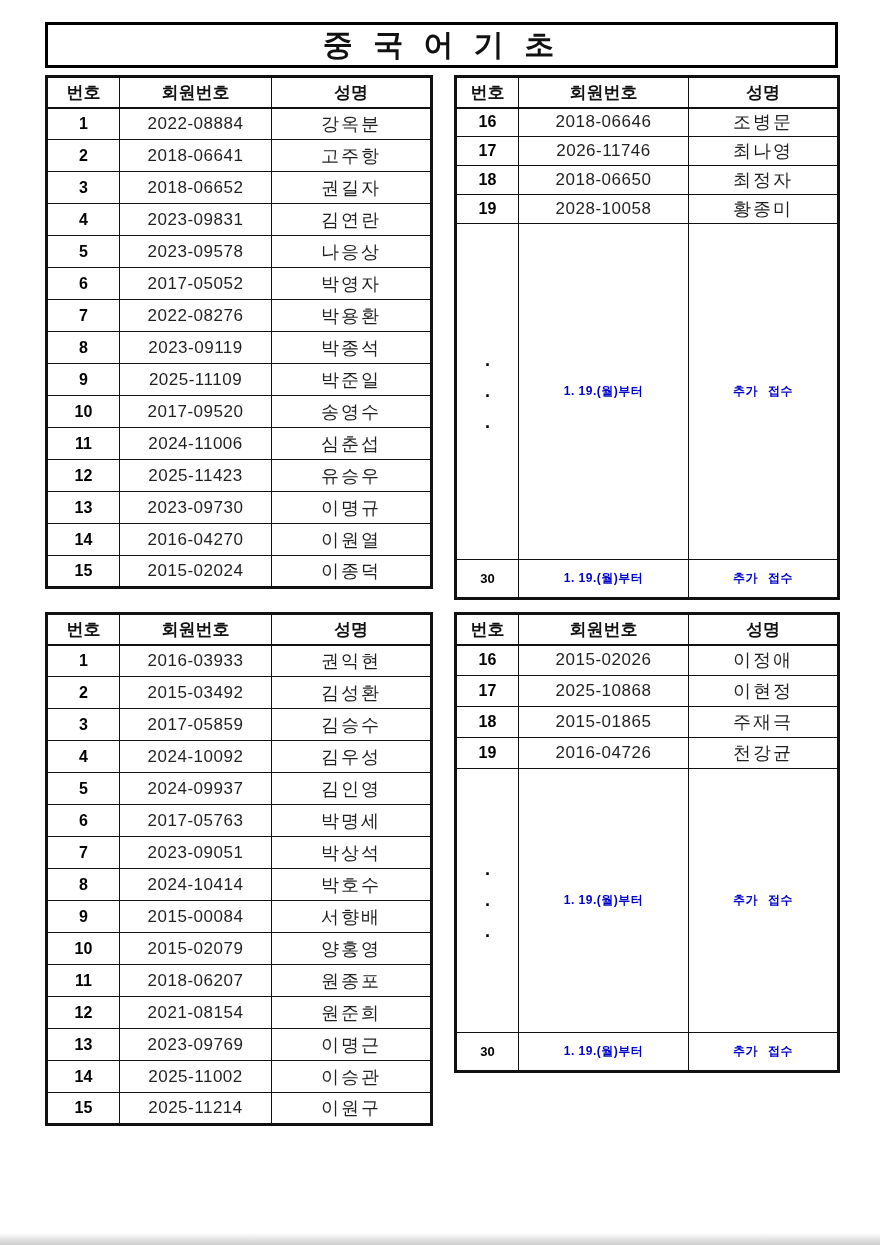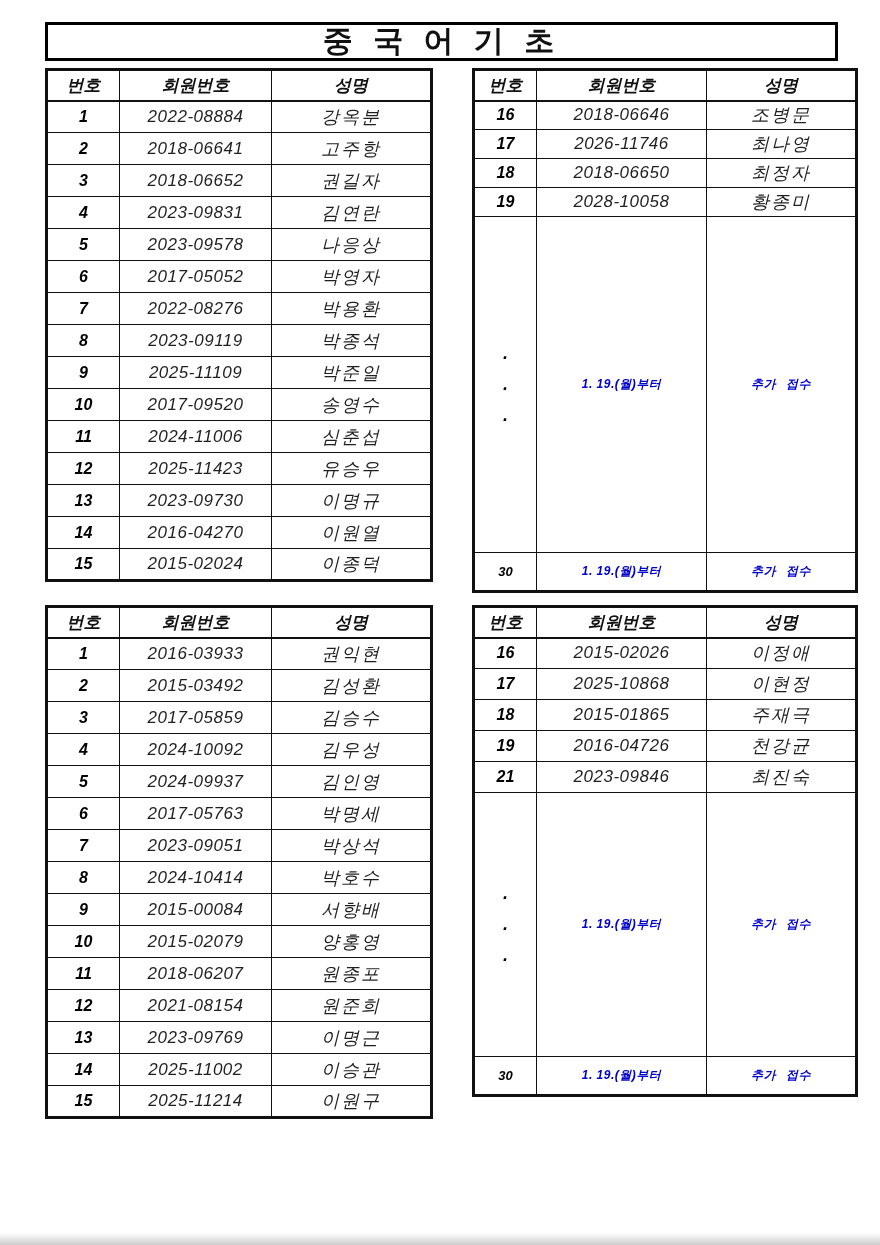--- a/index.html
+++ b/index.html
@@ -10,28 +10,28 @@
     background:#ffffff;
     font-family:"Liberation Sans","DejaVu Sans",sans-serif;
     color:var(--ink);
     position:relative;
     overflow:hidden;
   }
   .page { padding:22px 42px 0 45px; }
 
   .title-box {
     border:3px solid #000;
-    height:39px;
+    height:46px;
     display:flex; align-items:center; justify-content:center;
     font-size:30px; font-weight:bold; letter-spacing:6px;
     margin-bottom:7px;
     background:#fff;
   }
 
-  .tables { display:flex; gap:39px; align-items:flex-start;font-style:italic; }
+  .tables { display:flex; gap:21px; align-items:flex-start; }
 
   table {
     border-collapse:collapse;
     border:3px solid var(--ink);
     table-layout:fixed;
     background:#fff;
   }
   .t-left  { width:385px; }
   .t-right { width:383px; }
   th, td {
@@ -352,25 +352,20 @@
             <tr class="data-row">
               <td class="no">18</td>
               <td class="member">2015-01865</td>
               <td class="name">주재극</td>
             </tr>
             <tr class="data-row">
               <td class="no">19</td>
               <td class="member">2016-04726</td>
               <td class="name">천강균</td>
             </tr>
-            <tr class="data-row">
-              <td class="no">21</td>
-              <td class="member">2023-09846</td>
-              <td class="name">최진숙</td>
-            </tr>
             <tr class="merged-row">
               <td class="dots-cell">
                 <div class="dot-line">.</div>
                 <div class="dot-line">.</div>
                 <div class="dot-line">.</div>
               </td>
               <td class="blue">1. 19.(월)부터</td>
               <td class="blue wide">추가 접수</td>
             </tr>
             <tr class="last-row">

